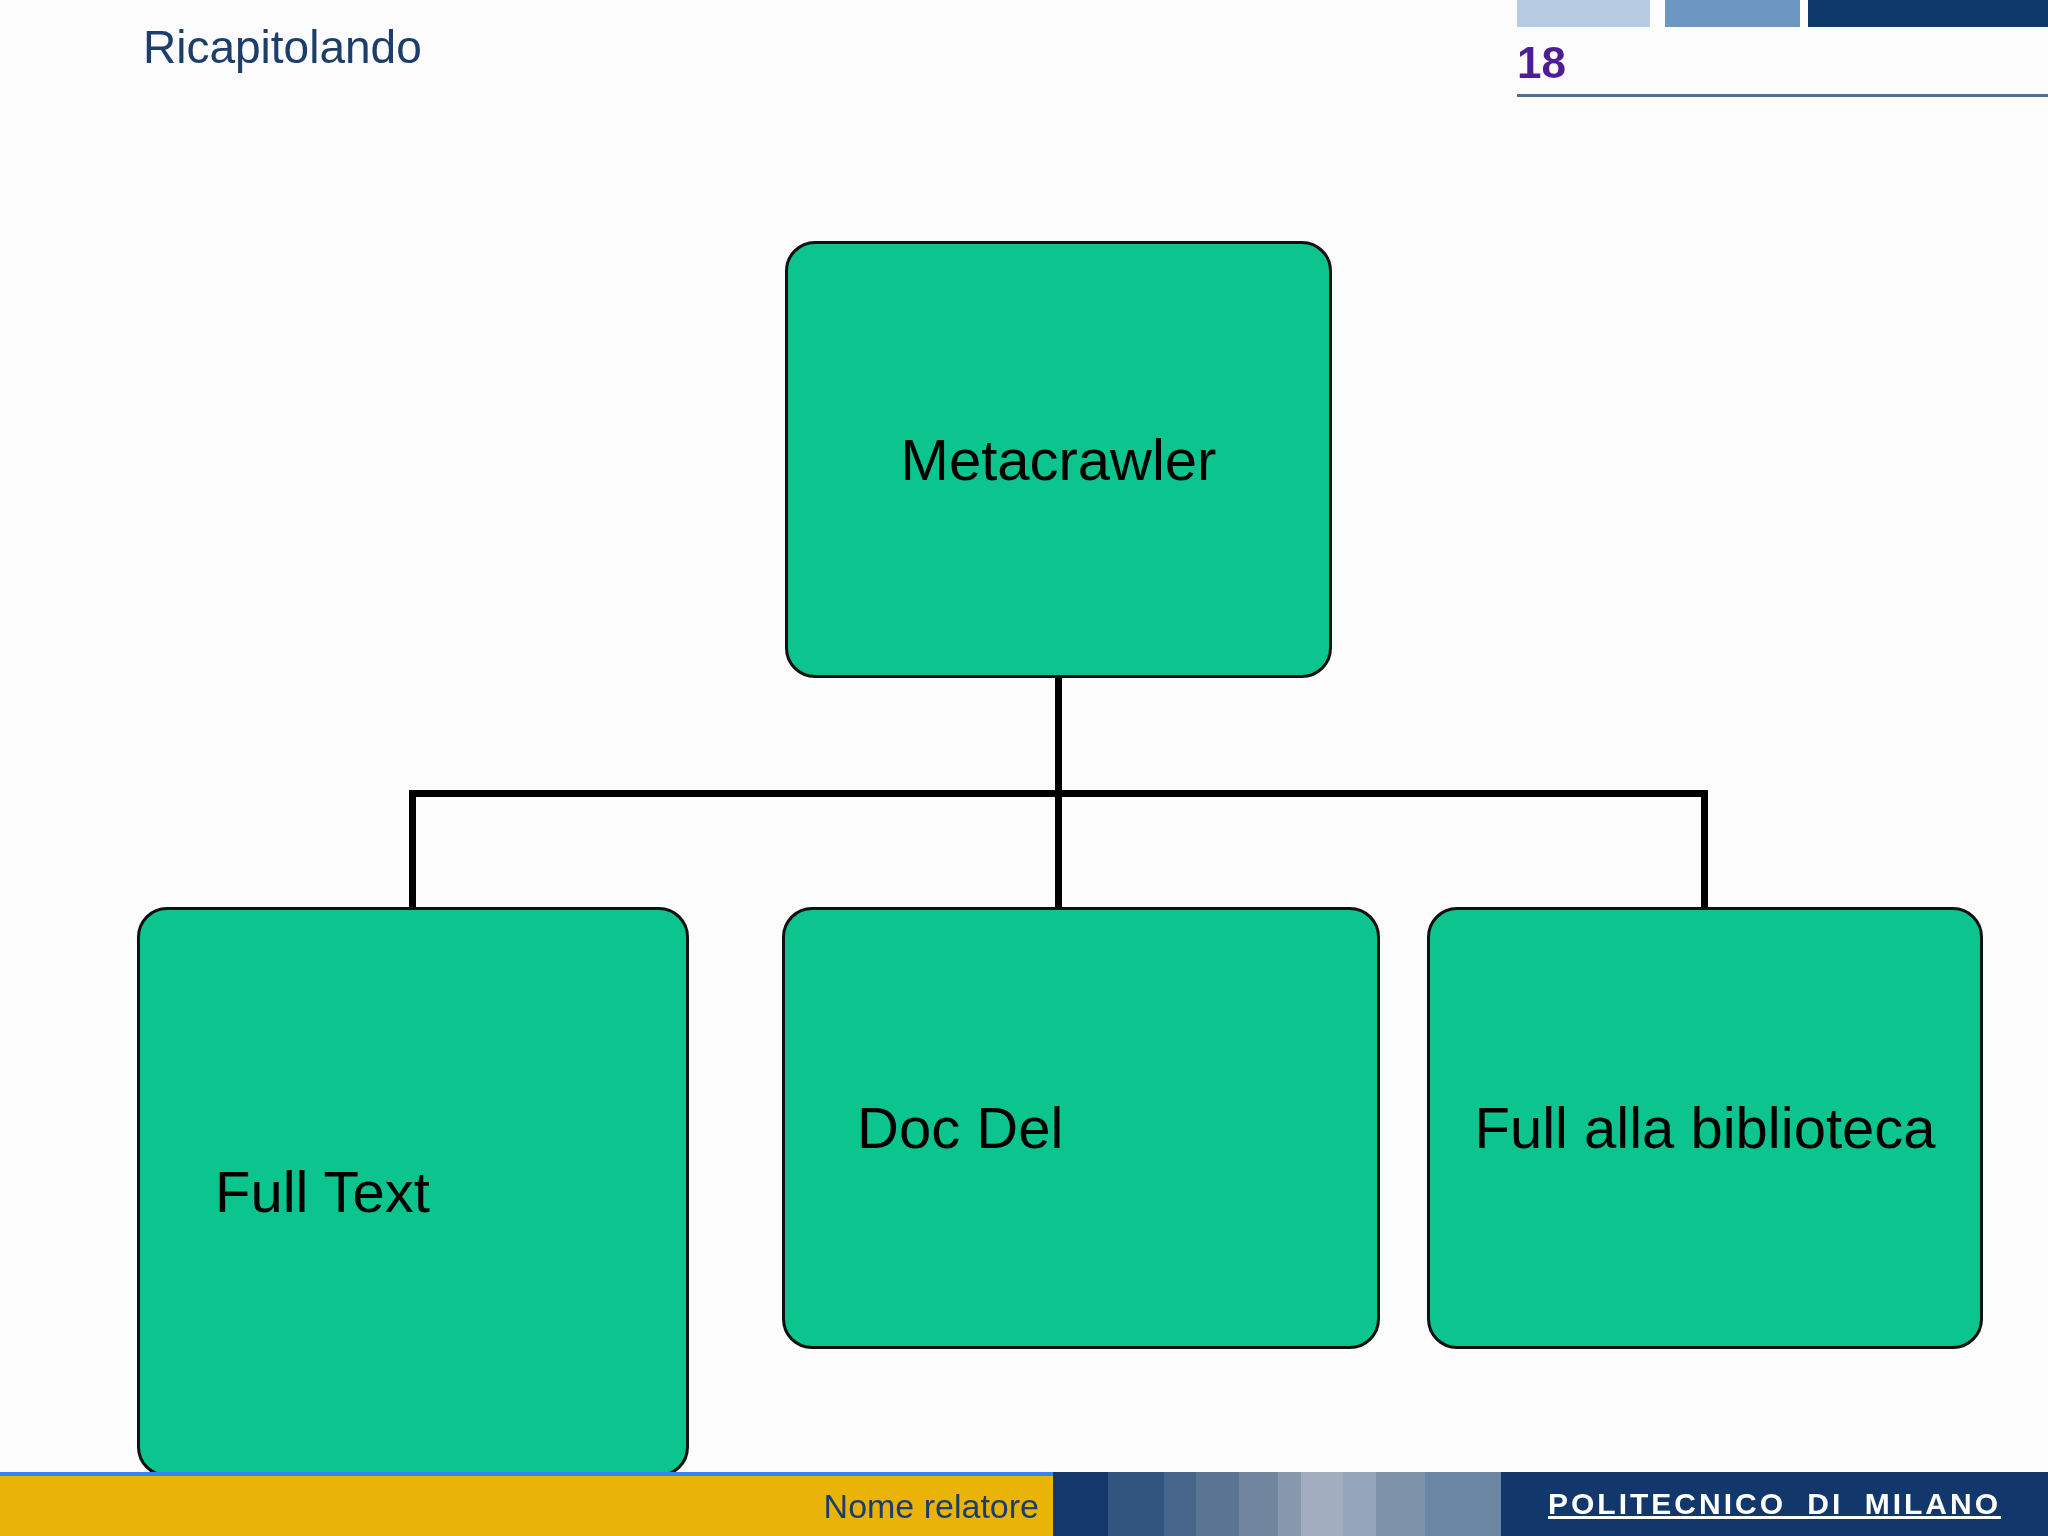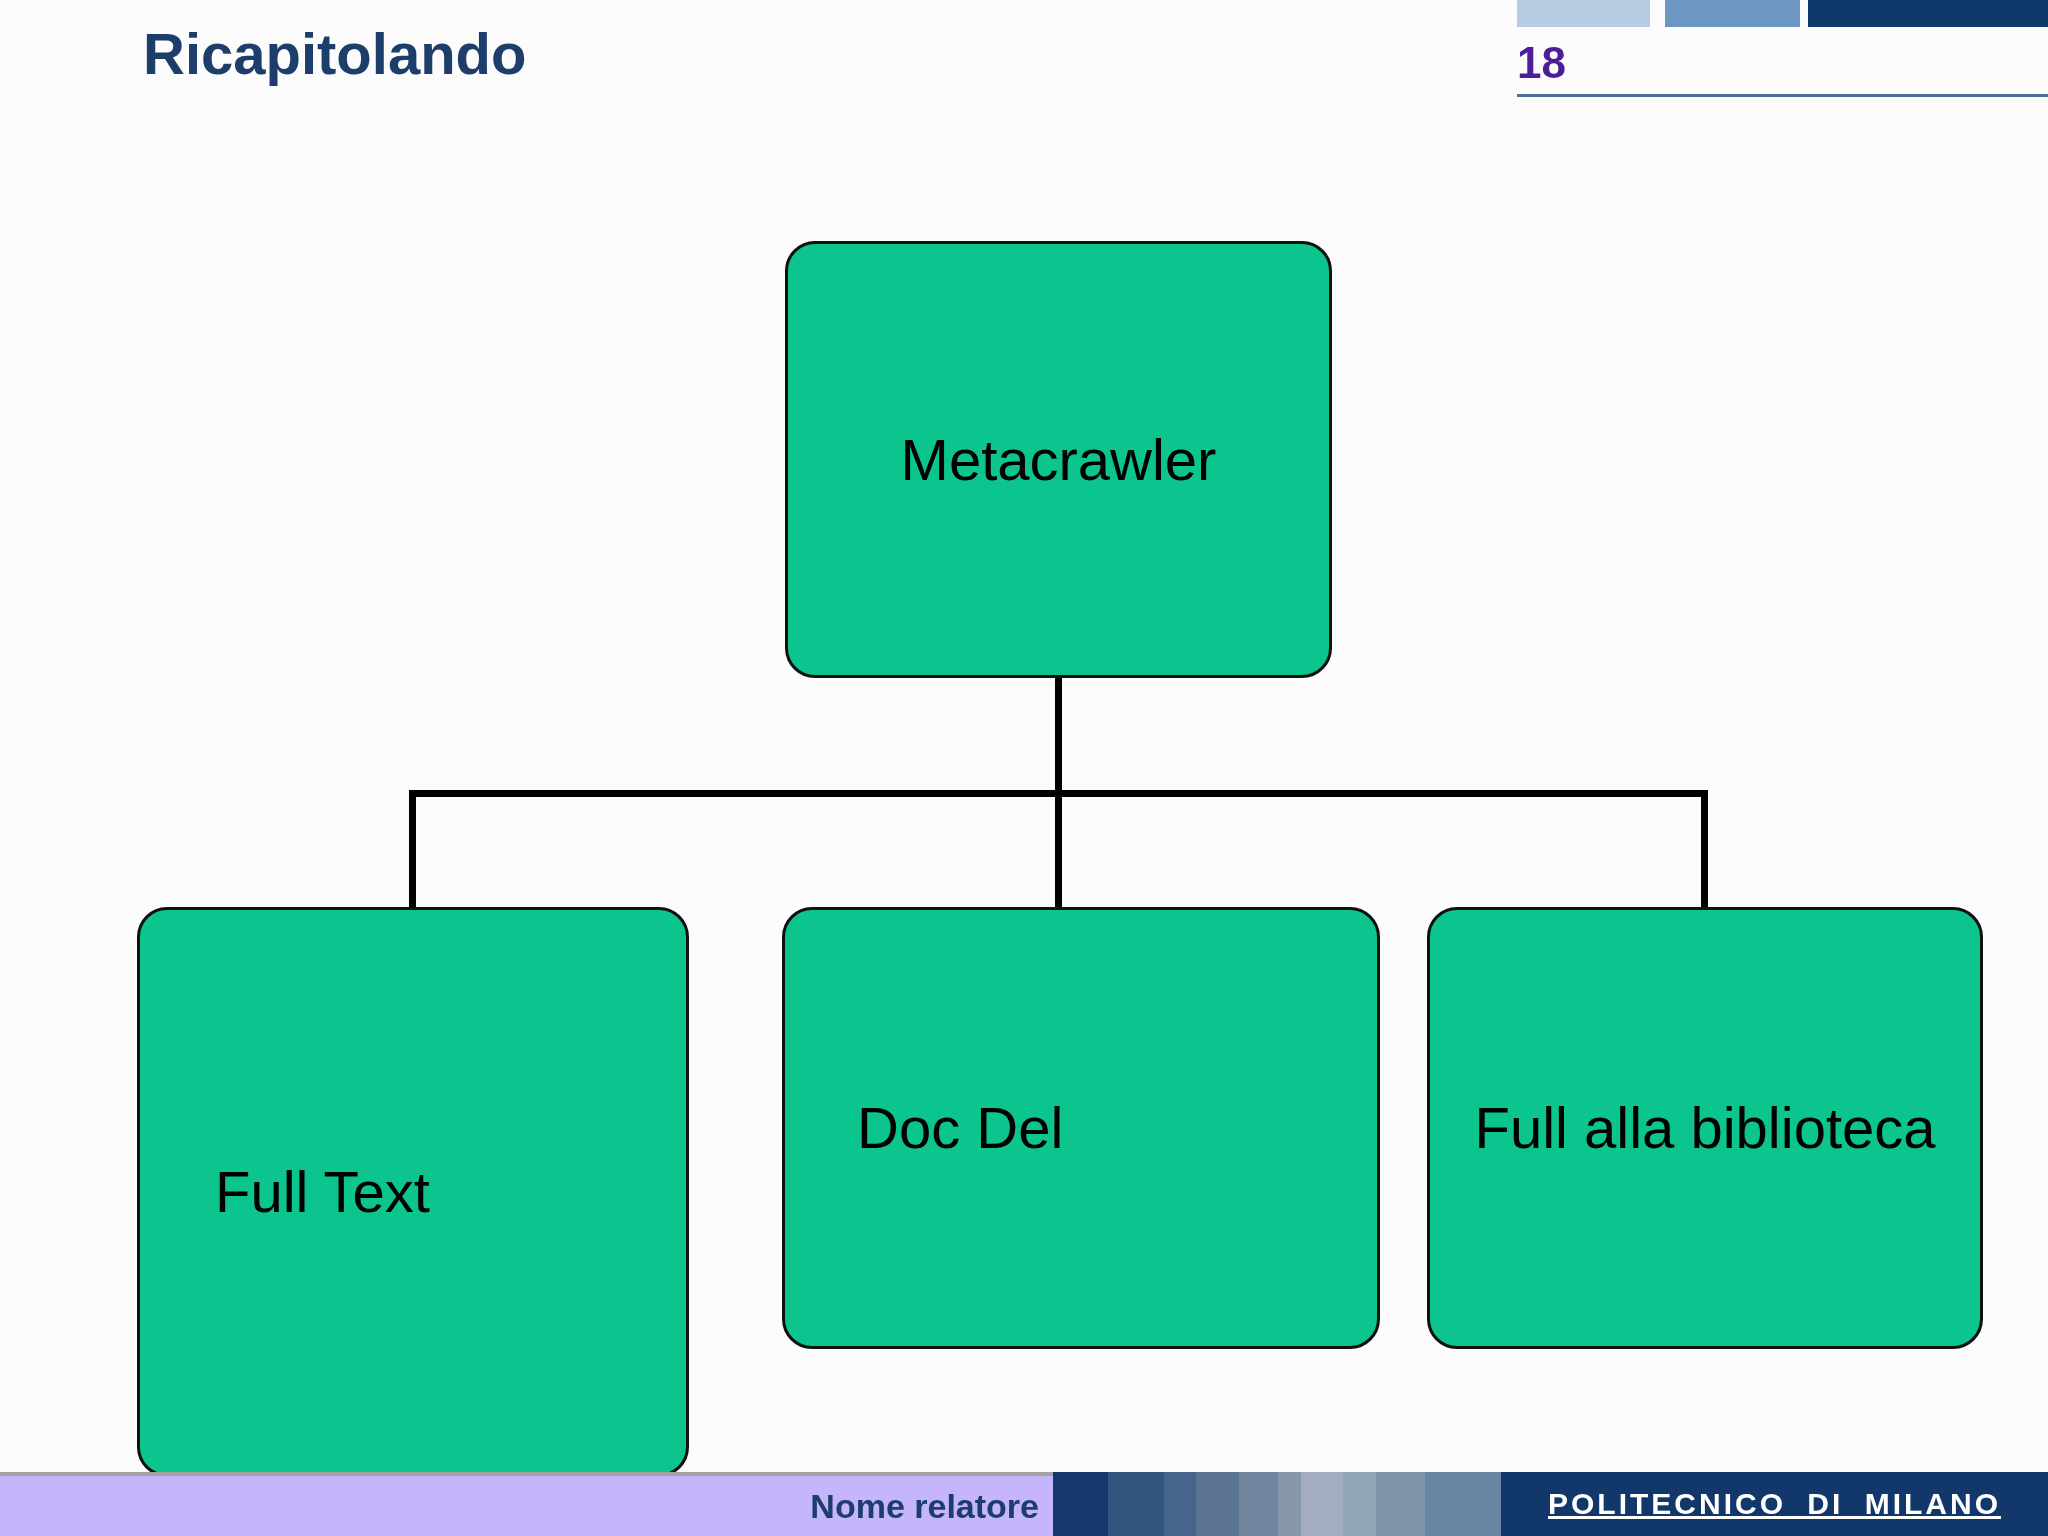--- a/index.html
+++ b/index.html
@@ -4,21 +4,21 @@
 <style>
   html,body{margin:0;padding:0}
   body{
     width:2048px;height:1536px;position:relative;overflow:hidden;
     background:#fcfcfc;
     font-family:"Liberation Sans",sans-serif;
   }
   
   .slide-title{
     position:absolute;left:143px;top:20px;
-    font-size:58px;font-weight:bold;color:#1d3e6a;letter-spacing:0;
+    font-size:46px;font-weight:normal;color:#1d3e6a;letter-spacing:0;
   }
   .header-bar{position:absolute;top:0;height:27px}
   .bar-light{left:1517px;width:133px}
   .bar-medium{left:1665px;width:135px}
   .bar-dark{left:1808px;width:240px}
   .page-number{
     position:absolute;left:1517px;top:38px;
     font-size:44px;font-weight:bold;color:#4c1d95;
   }
   .header-rule{position:absolute;left:1517px;top:94px;width:531px;height:3px;background:#4a6f99}
@@ -39,24 +39,24 @@
     font-size:58px;color:#000;line-height:1.1;
   }
   .node-root{left:785px;top:241px;width:547px;height:437px;justify-content:center}
   .node-child-0{left:137px;top:907px;width:552px;height:570px;padding-left:75px}
   .node-child-1{left:782px;top:907px;width:598px;height:442px;padding-left:72px}
   .node-child-2{left:1427px;top:907px;width:556px;height:442px;justify-content:center}
 
   
   .footer{position:absolute;left:0;top:1472px;width:2048px;height:64px;display:flex}
   .footer-left{
-    box-sizing:border-box;width:1053px;height:64px;background:#c4b5fd;
-    border-top:4px solid #a3a3a3;
+    box-sizing:border-box;width:1053px;height:64px;background:#eab308;
+    border-top:4px solid #3b82f6;
     display:flex;align-items:center;justify-content:flex-end;padding-right:14px;
-    font-size:34px;font-weight:bold;color:#1d3e6a;
+    font-size:34px;font-weight:normal;color:#1d3e6a;
   }
   .footer-strip{display:flex;height:64px}
   .footer-strip .band{height:64px}
   .footer-brand{
     flex:1;height:64px;display:flex;align-items:center;justify-content:center;
     color:#ffffff;font-size:30px;font-weight:bold;letter-spacing:3px;word-spacing:10px;
     white-space:nowrap;
   }
 </style>
 </head>

